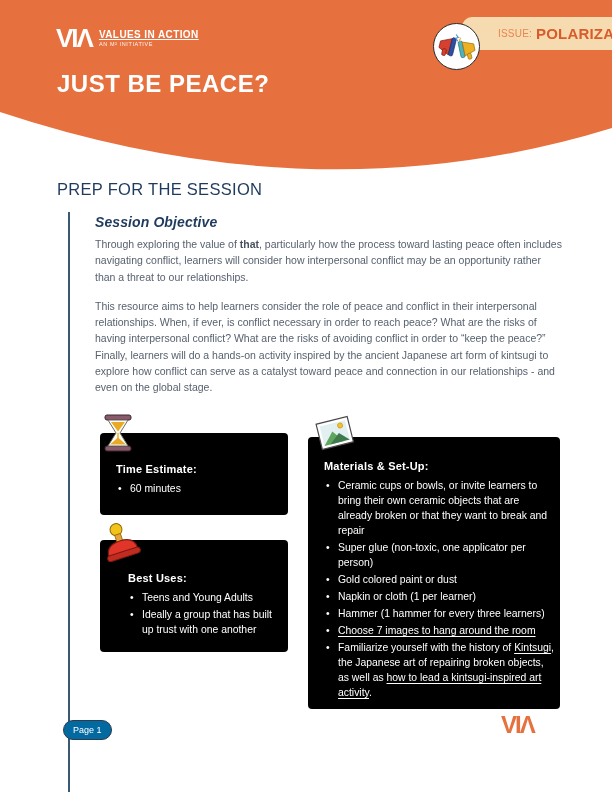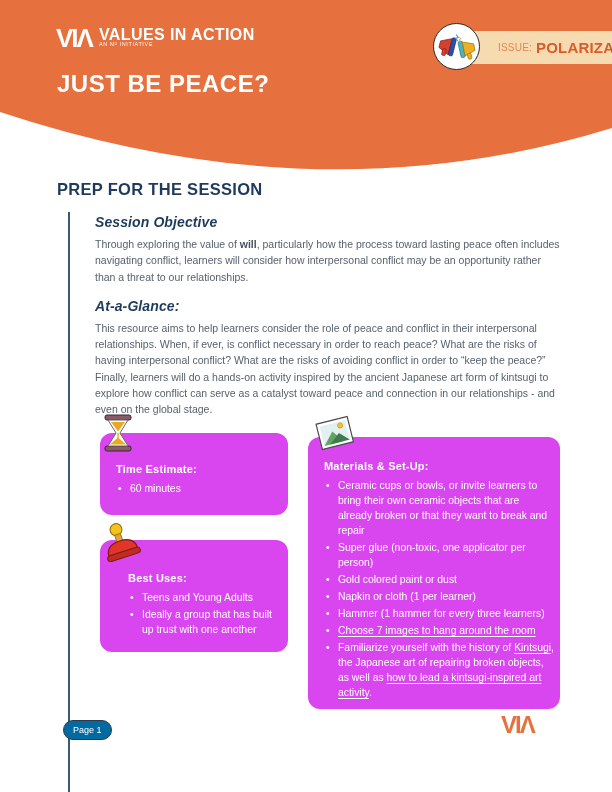--- a/index.html
+++ b/index.html
@@ -6,41 +6,41 @@
   .page{
     position:relative;width:612px;height:792px;margin:0 auto;
     background:#ffffff;overflow:hidden;
     font-family:"Liberation Sans", sans-serif;
   }
   
   .header-shape{position:absolute;top:0;left:0;width:612px;height:220px;}
   .logo-block{position:absolute;top:26px;left:56px;display:flex;align-items:flex-start;}
   .logo-mark{color:#fff;font-size:26px;font-weight:800;letter-spacing:-2px;line-height:24px;}
   .logo-text{margin-left:7px;margin-top:3px;}
-  .logo-name{color:#fff;font-size:16px;font-weight:800;letter-spacing:.4px;line-height:11px;}
+  .logo-name{color:#fff;font-size:10px;font-weight:800;letter-spacing:.4px;line-height:11px;text-decoration:underline;}
   .logo-tag{color:#fff;font-size:5.5px;letter-spacing:.6px;opacity:.92;margin-top:1px;}
   .doc-title{position:absolute;top:66px;left:57px;color:#fff;font-size:24px;font-weight:800;
     letter-spacing:.5px;line-height:36px;}
-  .issue-bar{position:absolute;top:31px;left:462px;width:150px;height:33px;background:#F7DBB0;
+  .issue-bar{position:absolute;top:17px;left:462px;width:150px;height:33px;background:#F7DBB0;
     border-radius:10px 0 0 10px;display:flex;align-items:center;padding-left:36px;box-sizing:border-box;}
   .issue-label{color:#E9854E;font-size:10px;letter-spacing:.2px;}
   .issue-value{color:#D85C2B;font-size:15px;font-weight:800;letter-spacing:.2px;margin-left:4px;}
   .issue-circle{position:absolute;top:23px;left:433px;width:47px;height:47px;background:#fff;
     border:1.6px solid #2b2b2b;border-radius:50%;box-sizing:border-box;
     display:flex;align-items:center;justify-content:center;}
   
   .section-heading{position:absolute;top:180px;left:57px;color:#1E3A5C;font-size:16.5px;
-    font-weight:700;letter-spacing:.3px;}
+    font-weight:400;letter-spacing:.3px;}
   .v-rule{position:absolute;left:68px;top:212px;width:2px;height:580px;background:#3A5A74;}
   .content-col{position:absolute;left:95px;top:214px;width:468px;}
   .sub-heading{color:#1E3A5C;font-size:14px;font-weight:800;font-style:italic;letter-spacing:.1px;}
   .body-para{color:#57616E;font-size:10.5px;line-height:16.3px;margin:6px 0 13px 0;}
   .body-para b{color:#49525E;}
   
-  .teal-box{position:absolute;background:#d946ef;border-radius:12px;box-sizing:border-box;color:#fff;}
+  .teal-box{position:absolute;background:#000000;border-radius:4px;box-sizing:border-box;color:#fff;}
   .box-time{left:100px;top:433px;width:188px;height:82px;padding:30px 14px 0 16px;}
   .box-best{left:100px;top:540px;width:188px;height:112px;padding:32px 12px 0 28px;}
   .box-materials{left:308px;top:437px;width:252px;height:272px;padding:23px 4px 0 16px;}
   .box-heading{font-size:11px;font-weight:800;letter-spacing:.2px;}
   ul.box-list{list-style:none;margin:6px 0 0 0;padding:0;font-size:10.4px;line-height:15px;}
   ul.box-list li{position:relative;padding-left:14px;margin-bottom:2px;}
   ul.box-list li::before{content:"•";position:absolute;left:2px;top:0;}
   .link-underline{text-decoration:underline;text-underline-offset:2px;cursor:pointer;}
   .float-icon{position:absolute;}
   
@@ -90,22 +90,21 @@
       <path d="M27,12 l1.5,2.5 -2,0.8 1.5,2.5" fill="none" stroke="#EDB023" stroke-width="1.1"></path>
     </svg>
   </div>
 
   <div class="section-heading">PREP FOR THE SESSION</div>
 
   <div class="v-rule"></div>
 
   <div class="content-col">
     <div class="sub-heading">Session Objective</div>
-    <div class="body-para"><span>Through exploring the value of </span><b>will</b><span>, particularly how the process toward lasting peace often includes navigating conflict, learners will consider how interpersonal conflict may be an opportunity rather than a threat to our relationships.</span></div>
-    <div class="sub-heading">At-a-Glance:</div>
+    <div class="body-para"><span>Through exploring the value of </span><b>that</b><span>, particularly how the process toward lasting peace often includes navigating conflict, learners will consider how interpersonal conflict may be an opportunity rather than a threat to our relationships.</span></div>
     <div class="body-para">This resource aims to help learners consider the role of peace and conflict in their interpersonal relationships. When, if ever, is conflict necessary in order to reach peace? What are the risks of having interpersonal conflict? What are the risks of avoiding conflict in order to “keep the peace?” Finally, learners will do a hands-on activity inspired by the ancient Japanese art form of kintsugi to explore how conflict can serve as a catalyst toward peace and connection in our relationships - and even on the global stage.</div>
   </div>
 
   <div class="teal-box box-time">
     <div class="box-heading">Time Estimate:</div>
     <ul class="box-list">
         <li><span>60 minutes</span></li>
       </ul>
   </div>
   <div class="float-icon" style="left:103px;top:414px;">

